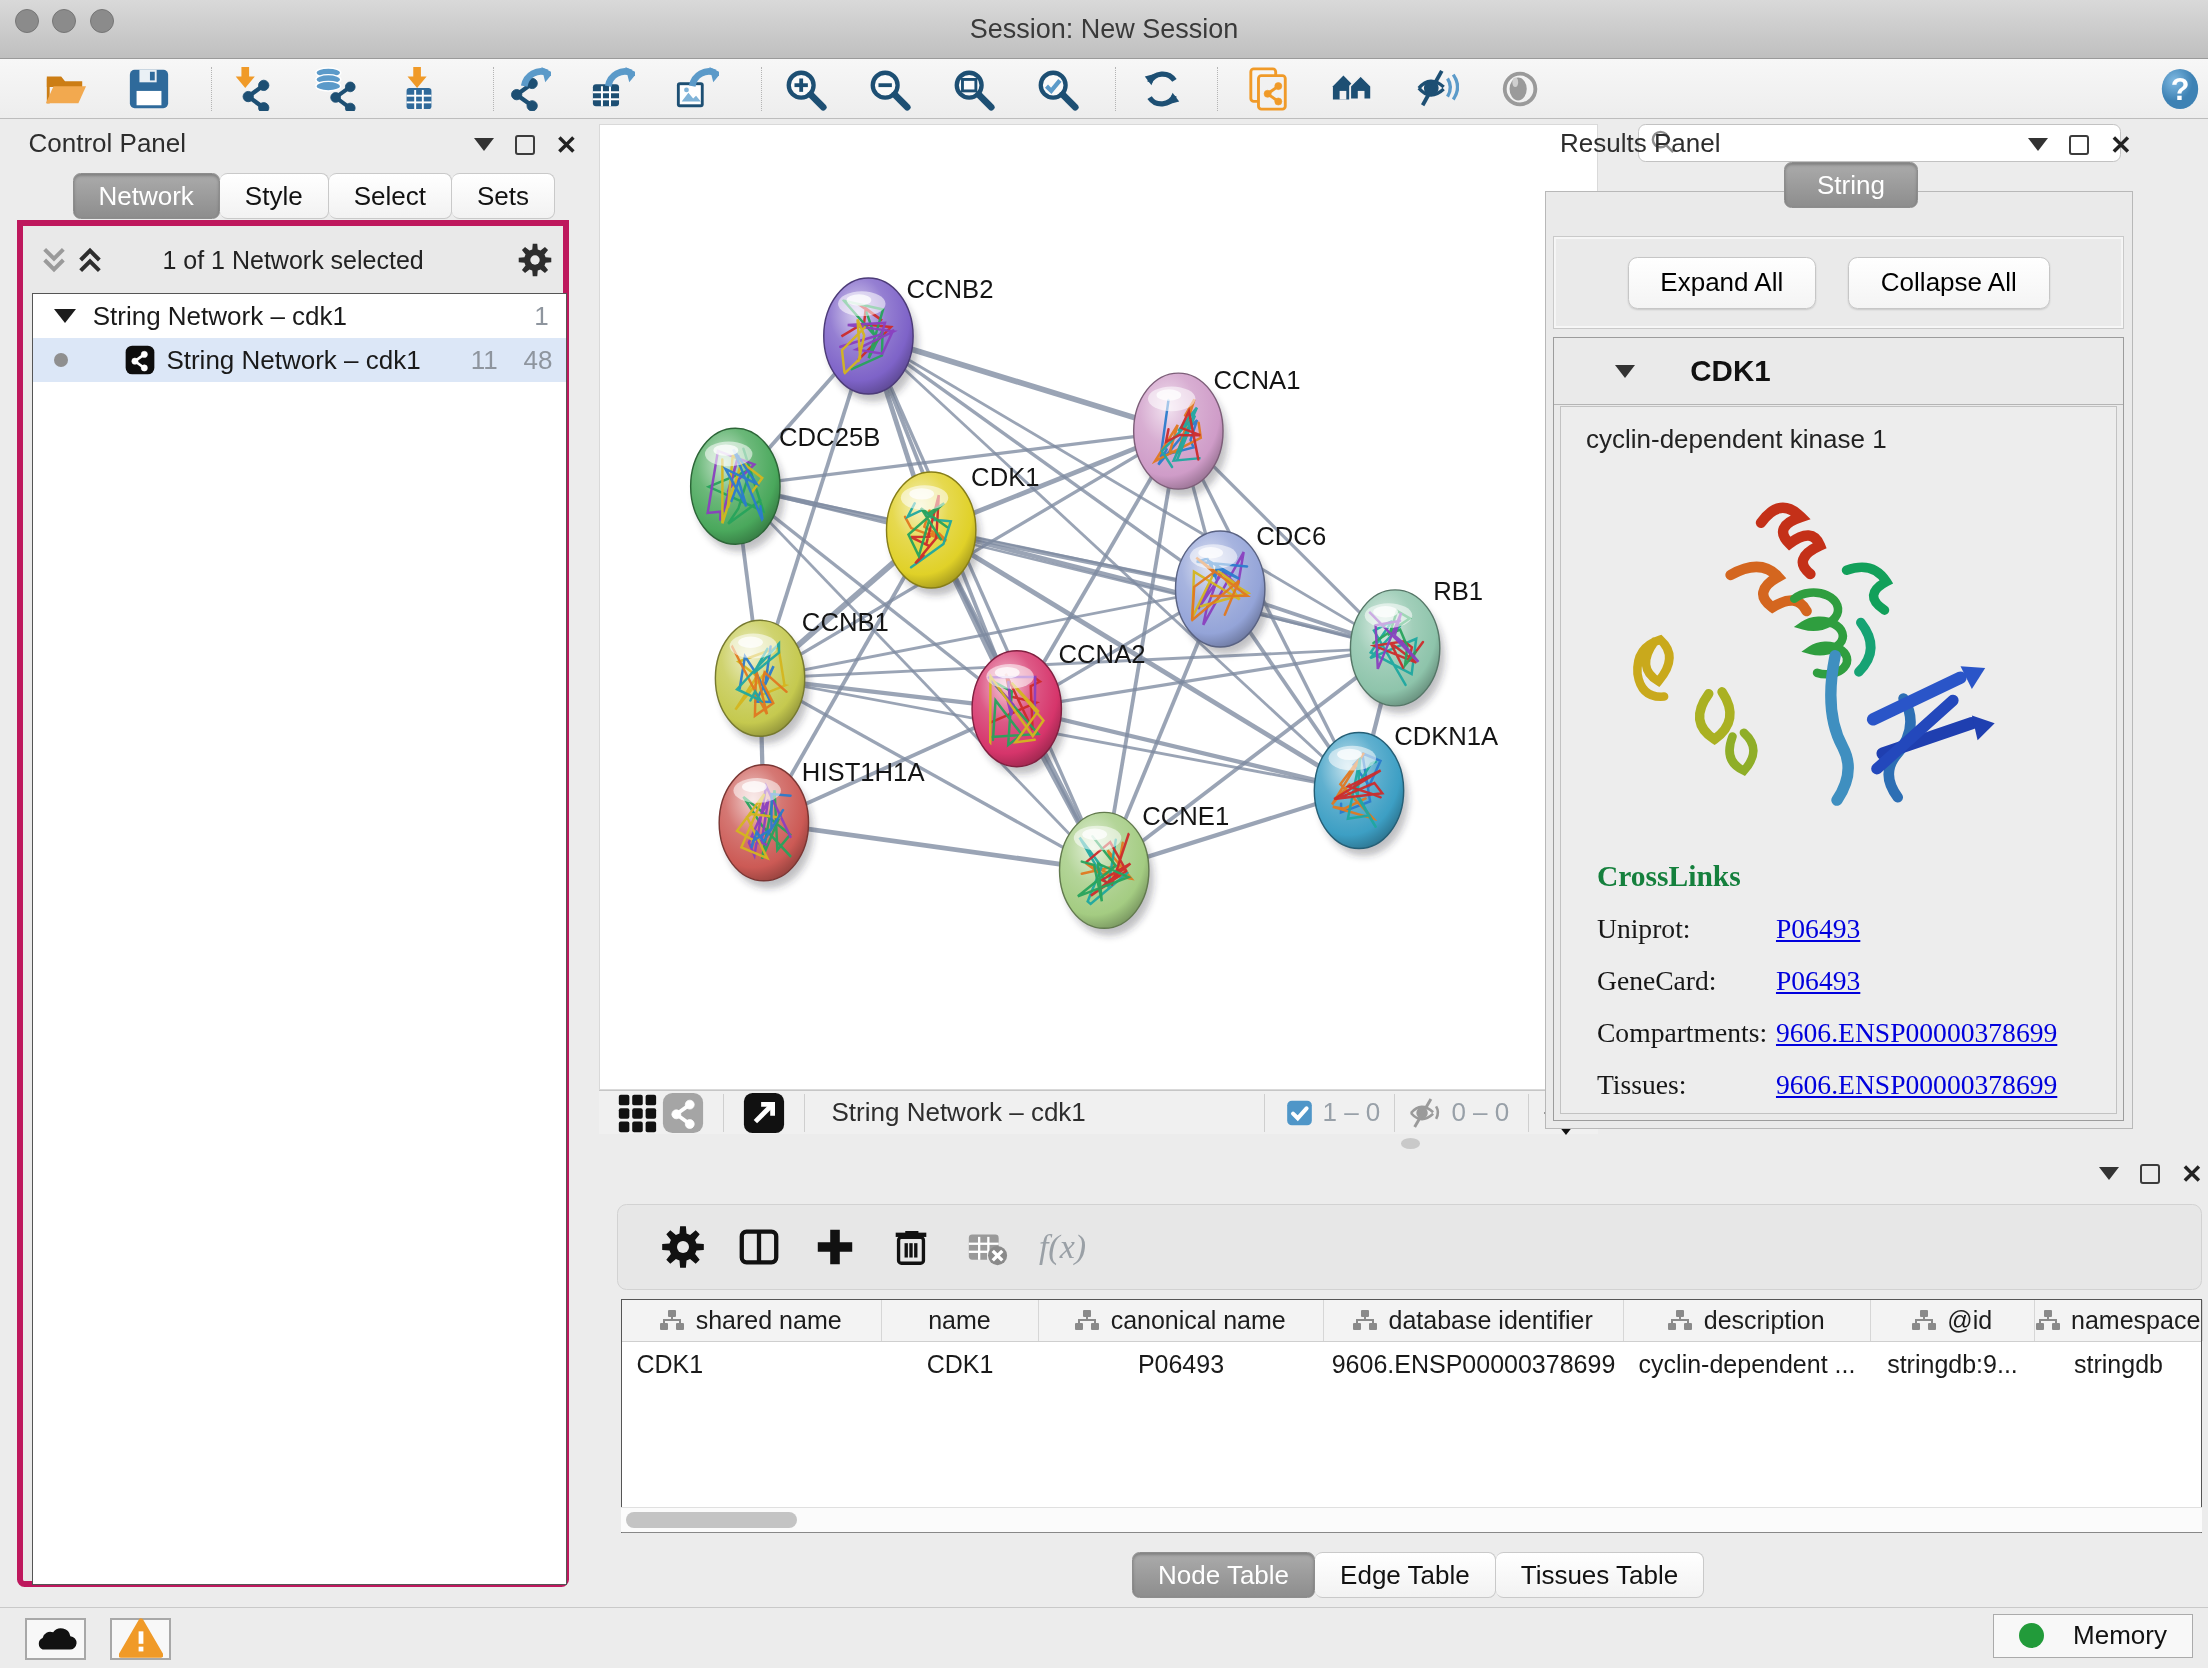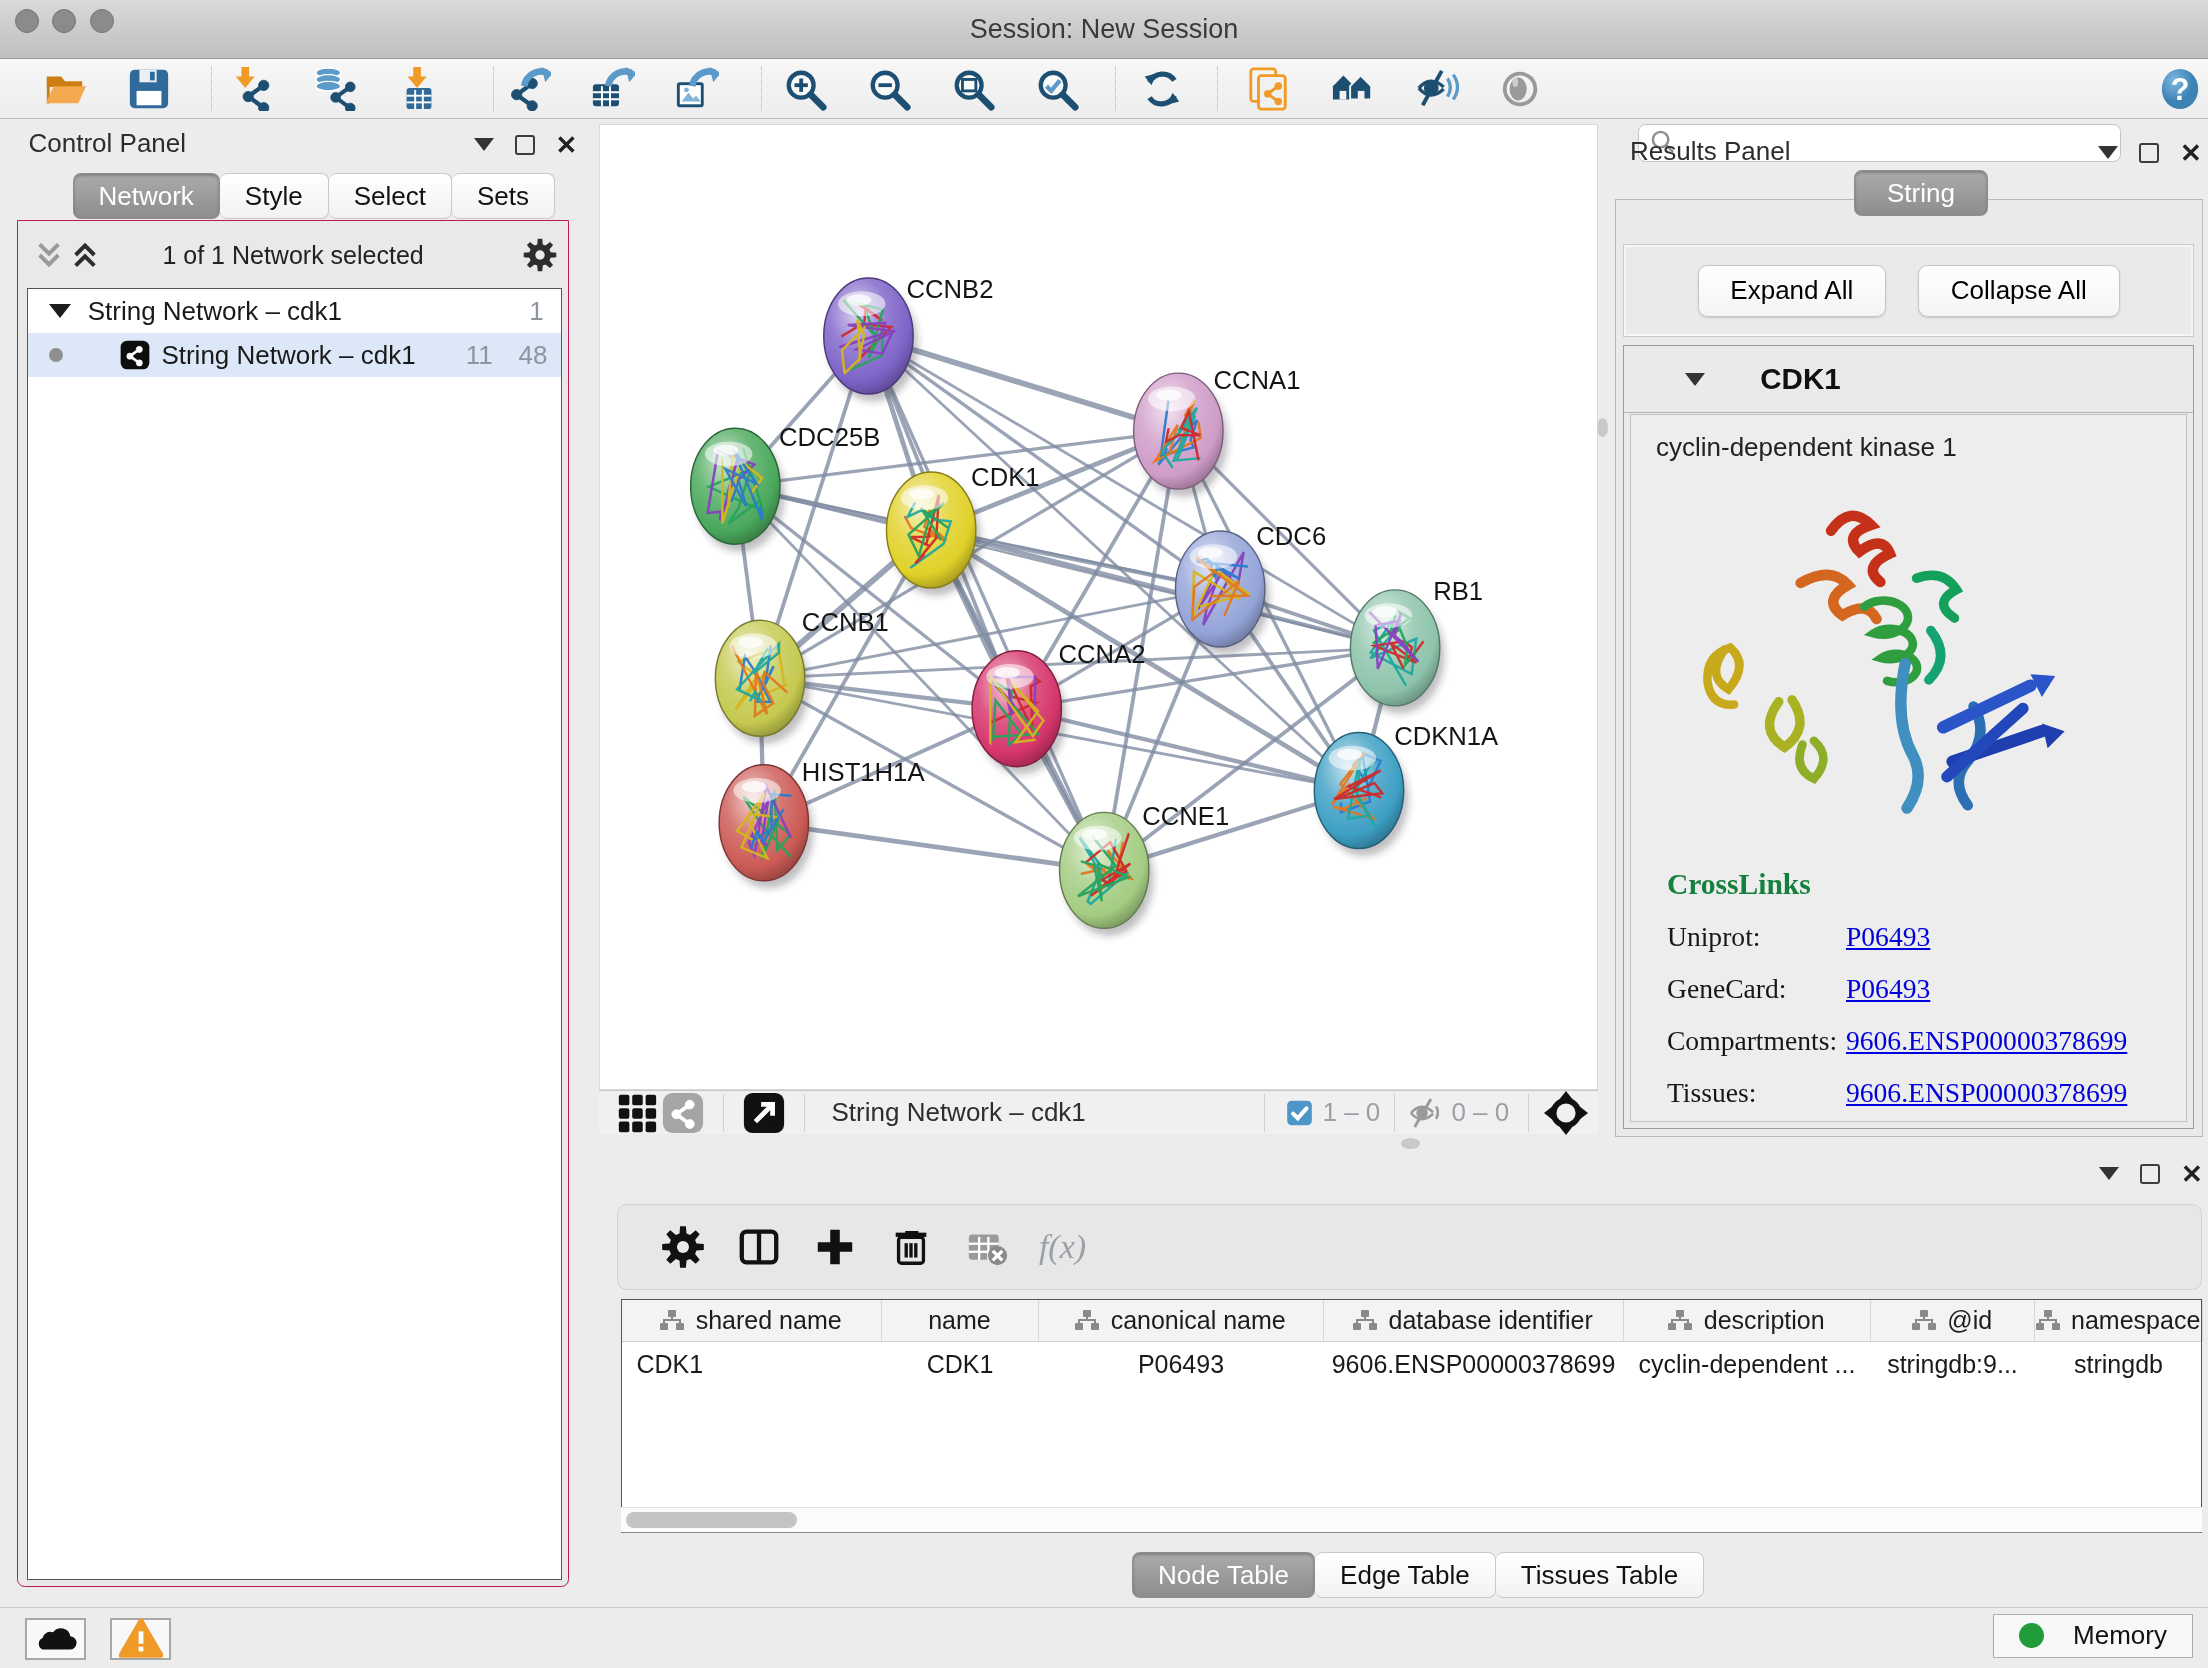--- a/index.html
+++ b/index.html
@@ -35,40 +35,40 @@
   .tabstrip { display:flex; }
   .tab { font-size:26px; padding:6.7px 25px; background:linear-gradient(#ffffff,#f2f2f2);
     border:1px solid #c9c9c9; border-left-width:0; color:#111; border-radius:7.6px; white-space:nowrap; text-align:center; }
   .tab:first-child { border-left-width:1px; }
   .tab.sel { background:linear-gradient(#ababab,#8d8d8d); color:#fff; border-color:#8d8d8d;
     box-shadow:inset 0 1.9px 2.9px rgba(0,0,0,.25); }
 
   
   .control-panel { left:9.5px; top:124px; width:565px; height:1465px; }
   .cp-content { position:absolute; left:7.6px; top:96px; width:552px; height:1367px; background:#e9e9e9;
-    border:1px solid #be185d; border-radius:0 0 7.6px 7.6px; }
+    border:6px solid #be185d; border-radius:0 0 7.6px 7.6px; }
   .cp-toolbar { position:absolute; left:0; top:7.6px; width:100%; height:53px; display:flex; align-items:center; }
   .cp-sel-text { position:absolute; width:100%; text-align:center; font-size:25px; color:#222; }
   .net-list { position:absolute; left:8.6px; top:67px; width:535px; height:1292px; background:#fff; border:1.9px solid #555; }
   .net-row { display:flex; align-items:center; height:44px; font-size:26px; position:relative; }
   .net-row .cnt { color:#8e959e; }
 
   
   .net-canvas { left:599px; top:124px; width:999px; height:966px; background:#fff; border:1px solid #d9d9d9; }
   .net-toolbar { left:599px; top:1090px; width:999px; height:44px; background:#f0f0f0;
     border-top:1.9px solid #c6c6c6; display:flex; align-items:center; }
   .nt-sep { height:38px; border-left:1px solid #cfcfcf; }
   .nt-title { font-size:26px; color:#2e2e2e; }
   .nt-count { font-size:26px; color:#98a0a8; }
 
   
   .handle { background:#c9c9c9; border-radius:50%; }
 
   
-  .results-panel { left:1609px; top:124px; width:599px; height:1008px;margin-top:8px; }
+  .results-panel { left:1539px; top:124px; width:599px; height:1008px; }
   .rp-box { position:absolute; left:5.7px; top:67px; width:588px; height:938px; background:#eaeaea; border:1px solid #b8b8b8; }
   .rp-tab { position:absolute; left:245px; top:38px; z-index:2; }
   .rp-inner1 { position:absolute; left:7.6px; top:44px; width:571px; height:93px; border:1px solid #c9c9c9; box-shadow:inset 0 0 0 1.9px #f6f6f6; display:flex; align-items:center; justify-content:center; gap:32px; }
   .rp-btn { font-size:26px; background:linear-gradient(#ffffff,#f4f4f4); border:1px solid #c6c6c6; border-radius:9.5px; padding:9.5px 0; text-align:center; box-shadow:0 1px 1.9px rgba(0,0,0,.15); }
   .rp-card { position:absolute; left:7.6px; top:145px; width:571px; height:784px; border:1px solid #9c9c9c; }
   .rp-card-head { height:67px; display:flex; align-items:center; border-bottom:1px solid #b5b5b5; }
   .rp-card-head .ph-tri { margin-left:61px; }
   .rp-name { font-size:29.5px; font-weight:bold; margin-left:55px; color:#111; }
   .rp-card-body { position:absolute; left:5.7px; top:68px; width:557px; height:708px; border:1px solid #c2c2c2; background:#ededed; overflow:hidden; }
   .rp-desc { font-size:26px; color:#222; padding:17px 0 0 25px; }

